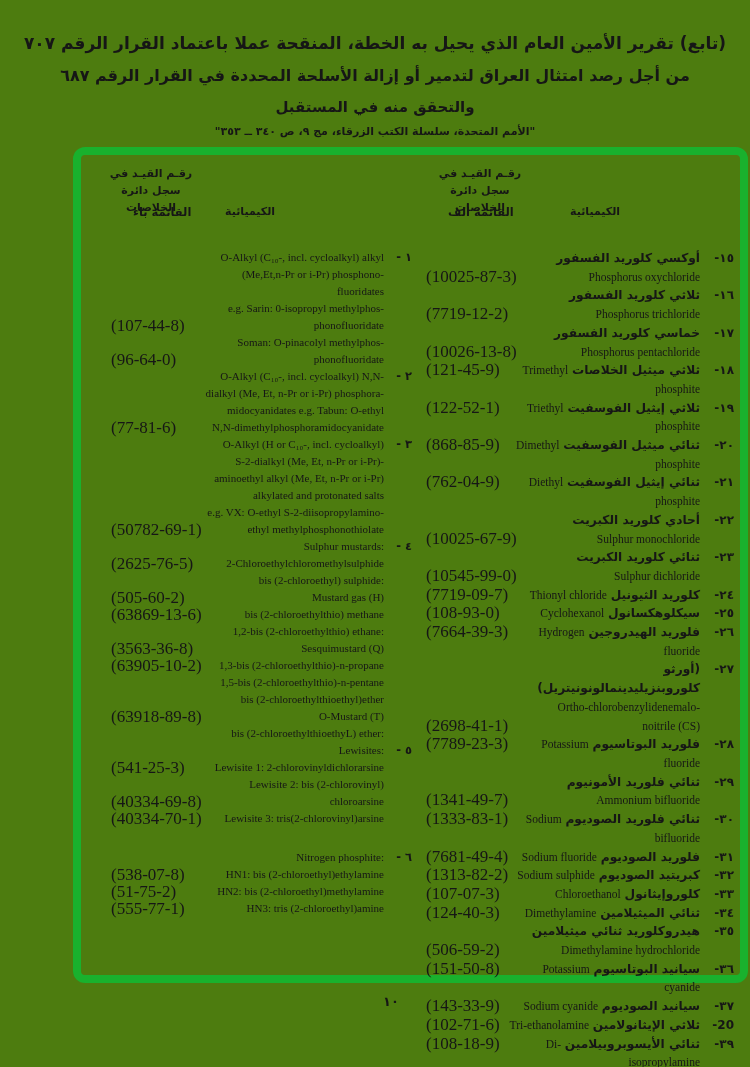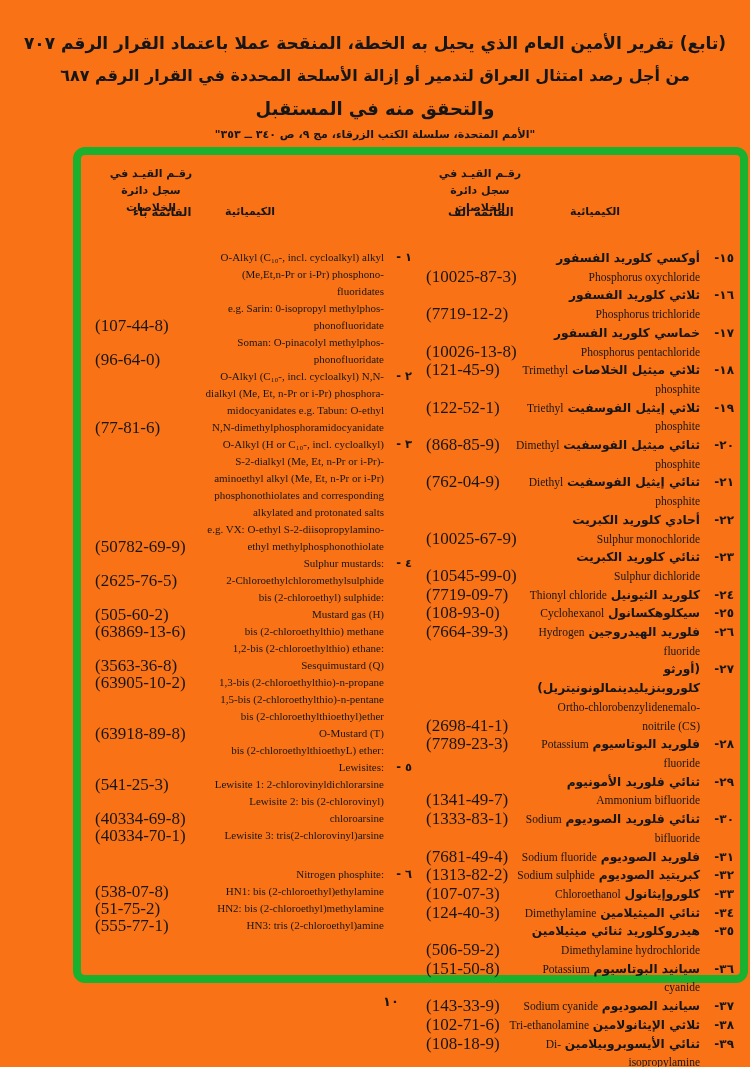--- a/index.html
+++ b/index.html
@@ -1,21 +1,21 @@
 <!DOCTYPE html>
 <html><head>
 <meta charset="utf-8">
 <style>
   html,body{margin:0;padding:0;background:#ffffff;}
-  .page{position:relative;width:750px;height:1067px;background:#f97316;overflow:hidden;
+  .page{position:relative;width:750px;height:1067px;background:#4d7c0f;overflow:hidden;
         font-family:"DejaVu Sans",sans-serif;color:#161616;}
   .doc-header{text-align:center;padding-top:33px;direction:rtl;}
   .t1{font-size:17px;font-weight:bold;}
   .t2{font-size:16px;font-weight:bold;margin-top:13px;}
-  .t3{font-size:18px;font-weight:bold;margin-top:13px;}
+  .t3{font-size:15px;font-weight:bold;margin-top:13px;}
   .t4{font-size:11px;font-weight:bold;margin-top:9px;}
   .box{position:absolute;left:37px;top:147px;width:675px;height:836px;box-sizing:border-box;
        border:8px solid #19b12d;border-radius:12px;padding:8px 6px 0 6px;display:flex;gap:14px;margin-left:36px;}
   .panel{position:relative;}
   .panel-b{width:325px;flex:0 0 325px;}
   .panel-a{flex:1;}
   .panel-header{position:relative;height:64px;margin-bottom:22px;direction:rtl;font-weight:bold;font-size:11px;}
   .reg{position:absolute;top:2px;text-align:center;line-height:17px;}
   .panel-b .reg{left:12px;width:104px;}
   .panel-a .reg{left:2px;width:104px;}
@@ -29,21 +29,21 @@
   .panel-a .row{line-height:18.7px;min-height:18.7px;padding:0 34px 0 80px;font-size:12px;}
   .panel-b .row{line-height:17px;min-height:17px;padding:0 28px 0 100px;font-size:11px;}
   .num{position:absolute;right:0;top:0;font-weight:bold;font-size:12px;white-space:nowrap;}
   .panel-b .num{font-size:11.5px;}
   .ar{font-weight:bold;font-size:12.2px;}
   .en{font-family:"Liberation Serif","DejaVu Serif",serif;direction:ltr;unicode-bidi:isolate;font-size:11.5px;}
   .panel-b .en{font-size:11px;}
   .cas{position:absolute;top:0;font-family:"Liberation Serif","DejaVu Serif",serif;direction:ltr;
        unicode-bidi:isolate;font-size:17px;white-space:nowrap;}
   .panel-a .cas{left:0;}
-  .panel-b .cas{left:8px;}
+  .panel-b .cas{left:24px;}
   .gap{height:22px;}
   .pageno{position:absolute;top:994px;left:16px;width:100%;text-align:center;font-size:13px;font-weight:bold;}
 </style>
 </head>
 <body>
 
 <div class="page">
 
   <header class="doc-header">
     <div class="t1">(تابع) تقرير الأمين العام الذي يحيل به الخطة، المنقحة عملا باعتماد القرار الرقم ٧٠٧</div>
@@ -71,24 +71,23 @@
           <div class="row"><span class="en">phonofluoridate</span><span class="cas">(107-44-8)</span></div>
           <div class="row"><span class="en">Soman: O-pinacolyl methylphos-</span></div>
           <div class="row"><span class="en">phonofluoridate</span><span class="cas">(96-64-0)</span></div>
           <div class="row"><span class="num">٢ -</span><span class="en">O-Alkyl (C₁₀-, incl. cycloalkyl) N,N-</span></div>
           <div class="row"><span class="en">dialkyl (Me, Et, n-Pr or i-Pr) phosphora-</span></div>
           <div class="row"><span class="en">midocyanidates e.g. Tabun: O-ethyl</span></div>
           <div class="row"><span class="en">N,N-dimethylphosphoramidocyanidate</span><span class="cas">(77-81-6)</span></div>
           <div class="row"><span class="num">٣ -</span><span class="en">O-Alkyl (H or C₁₀-, incl. cycloalkyl)</span></div>
           <div class="row"><span class="en">S-2-dialkyl (Me, Et, n-Pr or i-Pr)-</span></div>
           <div class="row"><span class="en">aminoethyl alkyl (Me, Et, n-Pr or i-Pr)</span></div>
-          <div class="row"><span class="en">phosphonothiolates and corresponding</span></div>
           <div class="row"><span class="en">alkylated and protonated salts</span></div>
           <div class="row"><span class="en">e.g. VX: O-ethyl S-2-diisopropylamino-</span></div>
-          <div class="row"><span class="en">ethyl methylphosphonothiolate</span><span class="cas">(50782-69-9)</span></div>
+          <div class="row"><span class="en">ethyl methylphosphonothiolate</span><span class="cas">(50782-69-1)</span></div>
           <div class="row"><span class="num">٤ -</span><span class="en">Sulphur mustards:</span></div>
           <div class="row"><span class="en">2-Chloroethylchloromethylsulphide</span><span class="cas">(2625-76-5)</span></div>
           <div class="row"><span class="en">bis (2-chloroethyl) sulphide:</span></div>
           <div class="row"><span class="en">Mustard gas (H)</span><span class="cas">(505-60-2)</span></div>
           <div class="row"><span class="en">bis (2-chloroethylthio) methane</span><span class="cas">(63869-13-6)</span></div>
           <div class="row"><span class="en">1,2-bis (2-chloroethylthio) ethane:</span></div>
           <div class="row"><span class="en">Sesquimustard (Q)</span><span class="cas">(3563-36-8)</span></div>
           <div class="row"><span class="en">1,3-bis (2-chloroethylthio)-n-propane</span><span class="cas">(63905-10-2)</span></div>
           <div class="row"><span class="en">1,5-bis (2-chloroethylthio)-n-pentane</span></div>
           <div class="row"><span class="en">bis (2-chloroethylthioethyl)ether</span></div>
@@ -142,21 +141,21 @@
           <div class="row"><span class="en">Ammonium bifluoride</span><span class="cas">(1341-49-7)</span></div>
           <div class="row"><span class="num">٣٠-</span><span class="ar">ثنائي فلوريد الصوديوم</span> <span class="en">Sodium bifluoride</span><span class="cas">(1333-83-1)</span></div>
           <div class="row"><span class="num">٣١-</span><span class="ar">فلوريد الصوديوم</span> <span class="en">Sodium fluoride</span><span class="cas">(7681-49-4)</span></div>
           <div class="row"><span class="num">٣٢-</span><span class="ar">كبريتيد الصوديوم</span> <span class="en">Sodium sulphide</span><span class="cas">(1313-82-2)</span></div>
           <div class="row"><span class="num">٣٣-</span><span class="ar">كلوروإيثانول</span> <span class="en">Chloroethanol</span><span class="cas">(107-07-3)</span></div>
           <div class="row"><span class="num">٣٤-</span><span class="ar">ثنائي الميثيلامين</span> <span class="en">Dimethylamine</span><span class="cas">(124-40-3)</span></div>
           <div class="row"><span class="num">٣٥-</span><span class="ar">هيدروكلوريد ثنائي ميثيلامين</span></div>
           <div class="row"><span class="en">Dimethylamine hydrochloride</span><span class="cas">(506-59-2)</span></div>
           <div class="row"><span class="num">٣٦-</span><span class="ar">سيانيد البوتاسيوم</span> <span class="en">Potassium cyanide</span><span class="cas">(151-50-8)</span></div>
           <div class="row"><span class="num">٣٧-</span><span class="ar">سيانيد الصوديوم</span> <span class="en">Sodium cyanide</span><span class="cas">(143-33-9)</span></div>
-          <div class="row"><span class="num">٣٨-</span><span class="ar">ثلاثي الإيثانولامين</span> <span class="en">Tri-ethanolamine</span><span class="cas">(102-71-6)</span></div>
+          <div class="row"><span class="num">20-</span><span class="ar">ثلاثي الإيثانولامين</span> <span class="en">Tri-ethanolamine</span><span class="cas">(102-71-6)</span></div>
           <div class="row"><span class="num">٣٩-</span><span class="ar">ثنائي الأيسوبروبيلامين</span> <span class="en">Di-isopropylamine</span><span class="cas">(108-18-9)</span></div>
         </div>
 
     </section>
 
   </div>
 
   <div class="pageno">١٠</div>
 
 </div>

